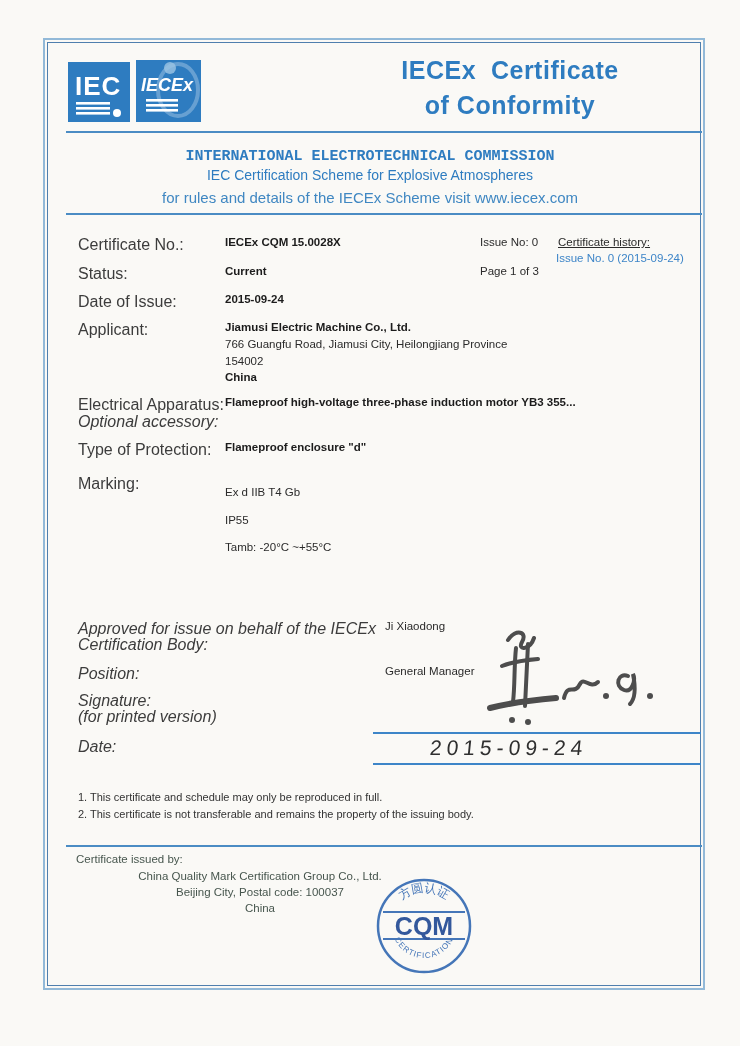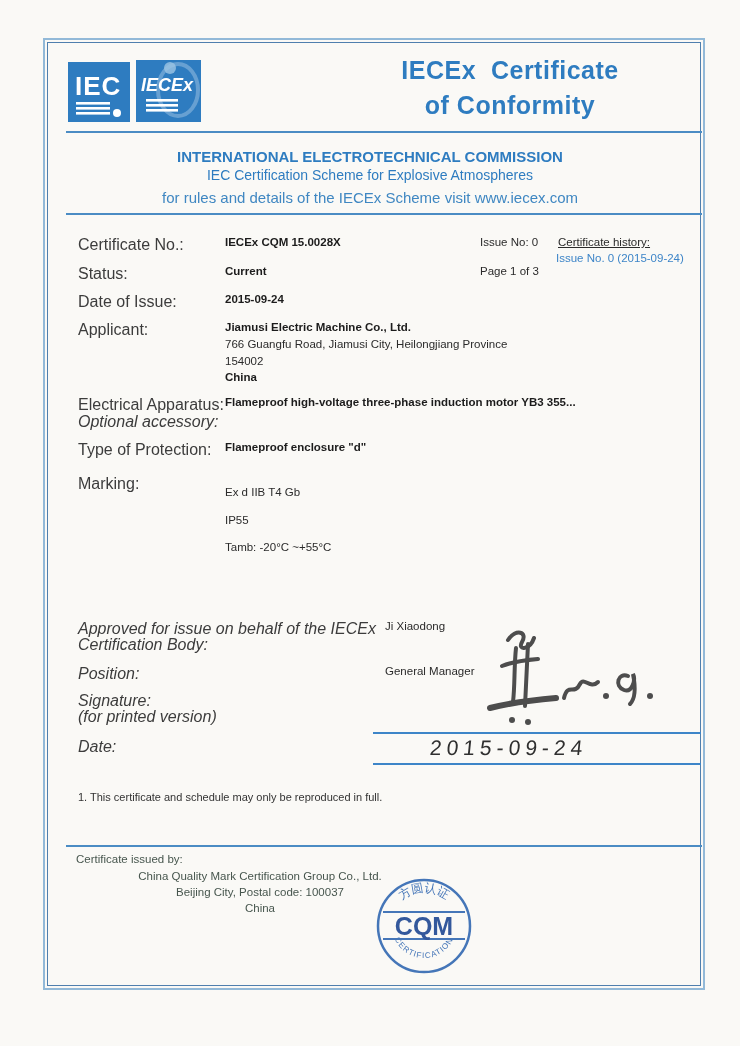--- a/index.html
+++ b/index.html
@@ -18,21 +18,21 @@
   .frame-inner { position:absolute; left:2px; top:2px; right:2px; bottom:2px; border:1px solid #4f7fae; }
 
   
   .title { left:330px; top:56px; width:360px; text-align:center; color:#2e7cc0; font-weight:bold; font-size:25px; letter-spacing:0.5px; }
   .title .t1 { white-space:pre; }
   .title .t2 { margin-top:6px; }
   .rule { background:#4b8cc4; height:2px; }
   .rule-1 { left:66px; top:131px; width:636px; }
   .rule-2 { left:66px; top:213px; width:636px; }
   .rule-3 { left:66px; top:845px; width:636px; height:1.5px; }
-  .commission { left:70px; top:148px; width:600px; text-align:center; color:#2e7cc0; font-weight:bold; font-size:15px; }
+  .commission { left:70px; top:148px; width:600px; text-align:center; color:#2e7cc0; font-weight:bold; font-size:15px;font-family:Liberation Mono, monospace; }
   .scheme { left:70px; top:167px; width:600px; text-align:center; color:#2e7cc0; font-weight:normal; font-size:14px; }
   .scheme-note { left:70px; top:189px; width:600px; text-align:center; color:#3f87c2; font-size:15px; }
 
   .lbl { font-size:16px; color:#3c3c3c; }
   .val { font-size:11.5px; color:#2b2b2b; }
   .b   { font-weight:bold; color:#1c1c1c; }
   .it  { font-style:italic; }
   .link { color:#3d85c8; }
   .ul  { text-decoration:underline; }
 
@@ -150,20 +150,21 @@
 
 <div class="abs sig-line" style="left:373px; top:732px; width:328px;"></div>
 <div class="abs lbl it" style="left:78px; top:738px;">Date:</div>
 <div class="abs" style="left:430px; top:736px;">
   <span class="hand-date">2015-09-24</span>
 </div>
 <div class="abs sig-line" style="left:373px; top:763px; width:328px;"></div>
 
 <div class="abs notes" style="left:78px; top:791px; width:600px;">
   <div class="note-line">1. This certificate and schedule may only be reproduced in full.</div>
+  <div class="note-line">2. This certificate is not transferable and remains the property of the issuing body.</div>
 </div>
 
 <div class="abs rule rule-3"></div>
 
 <div class="abs issuer-label">Certificate issued by:</div>
 <div class="abs issuer-block">
   <div>China Quality Mark Certification Group Co., Ltd.</div>
   <div>Beijing City, Postal code: 100037</div>
   <div>China</div>
 </div>

